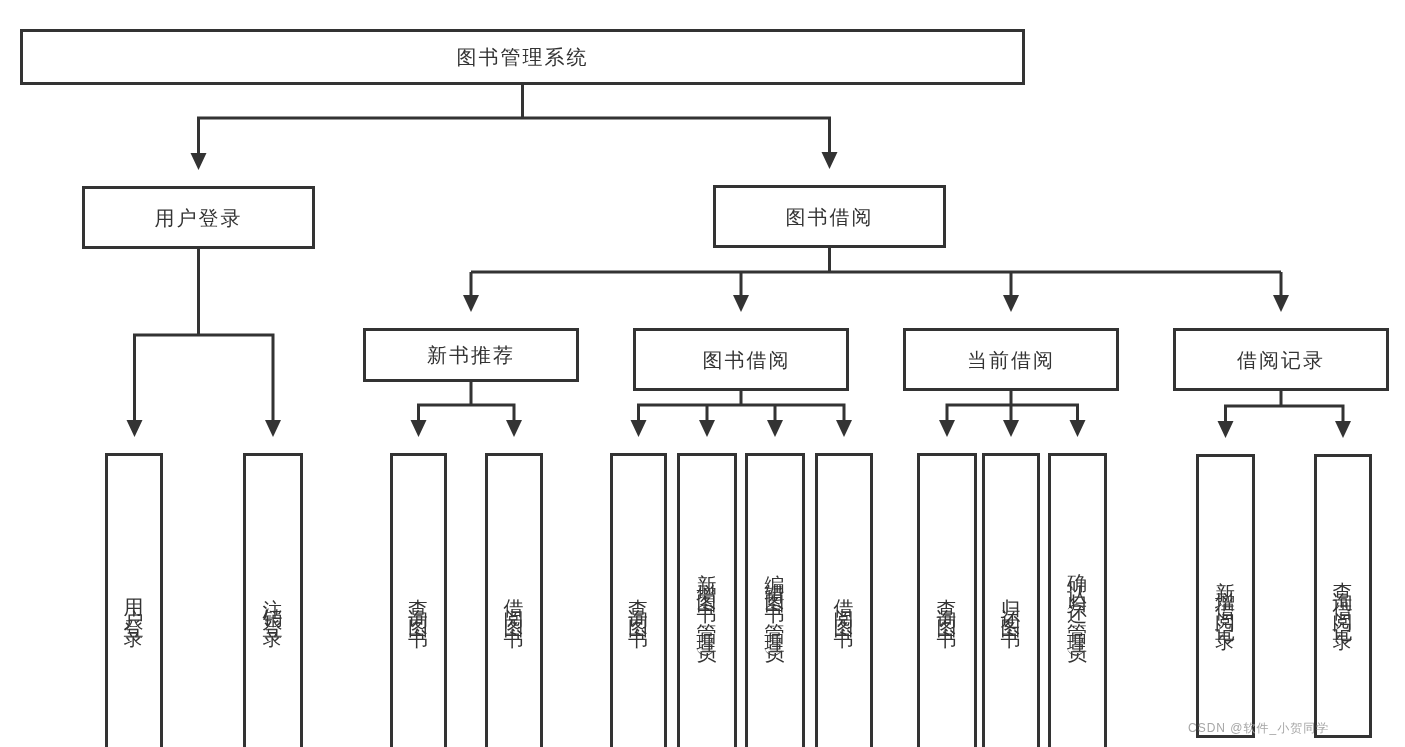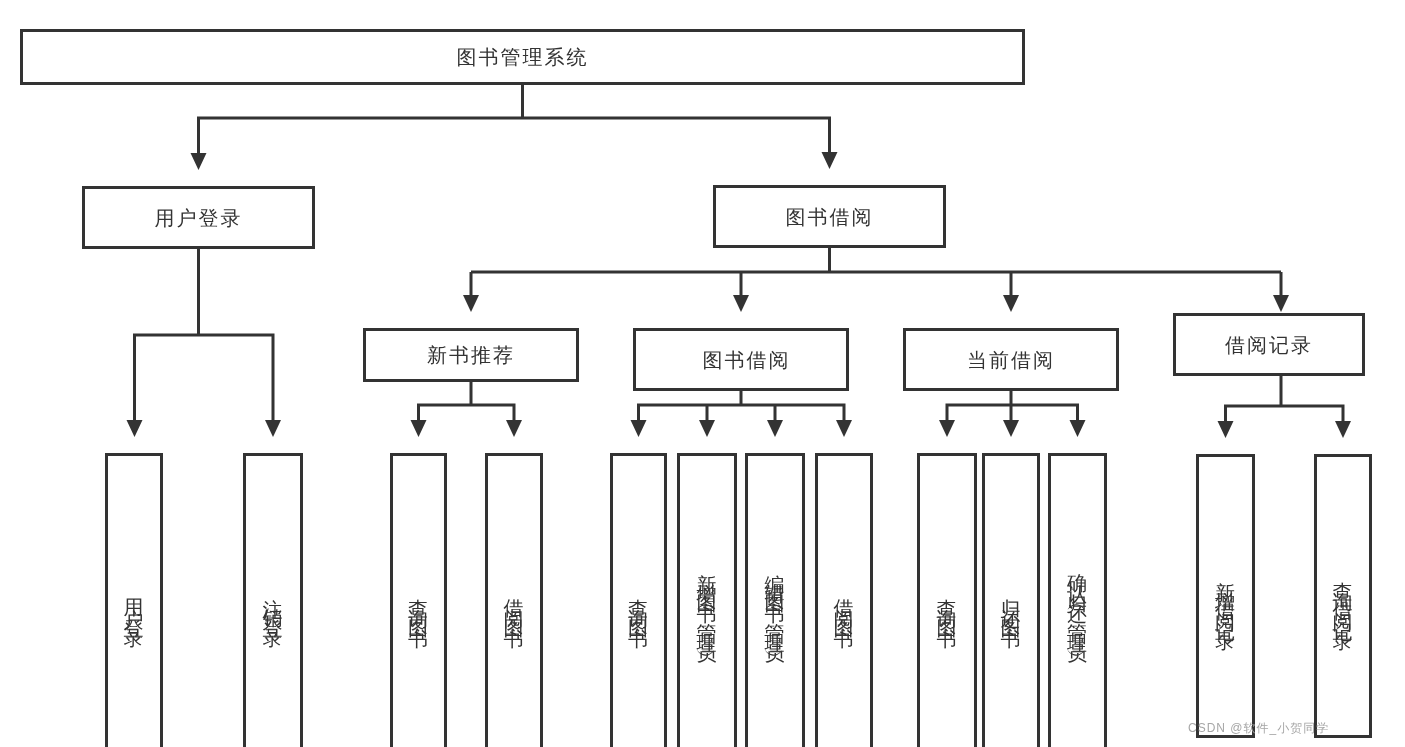--- a/index.html
+++ b/index.html
@@ -139,21 +139,21 @@
 
   <div class="node" style="left:363px; top:312px; width:216px; height:54px;">
     <span class="h-label">新书推荐</span>
   </div>
   <div class="node" style="left:633px; top:312px; width:216px; height:63px;padding-left:11px;">
     <span class="h-label">图书借阅</span>
   </div>
   <div class="node" style="left:903px; top:312px; width:216px; height:63px;">
     <span class="h-label">当前借阅</span>
   </div>
-  <div class="node" style="left:1173px; top:297px; width:192px; height:63px;">
+  <div class="node" style="left:1173px; top:312px; width:216px; height:63px;">
     <span class="h-label">借阅记录</span>
   </div>
 
   <div class="node" style="left:105px; top:437px; width:58px; height:300px;">
     <span class="v-label">用户登录</span>
   </div>
   <div class="node" style="left:243px; top:437px; width:60px; height:300px;">
     <span class="v-label">注销登录</span>
   </div>
 

